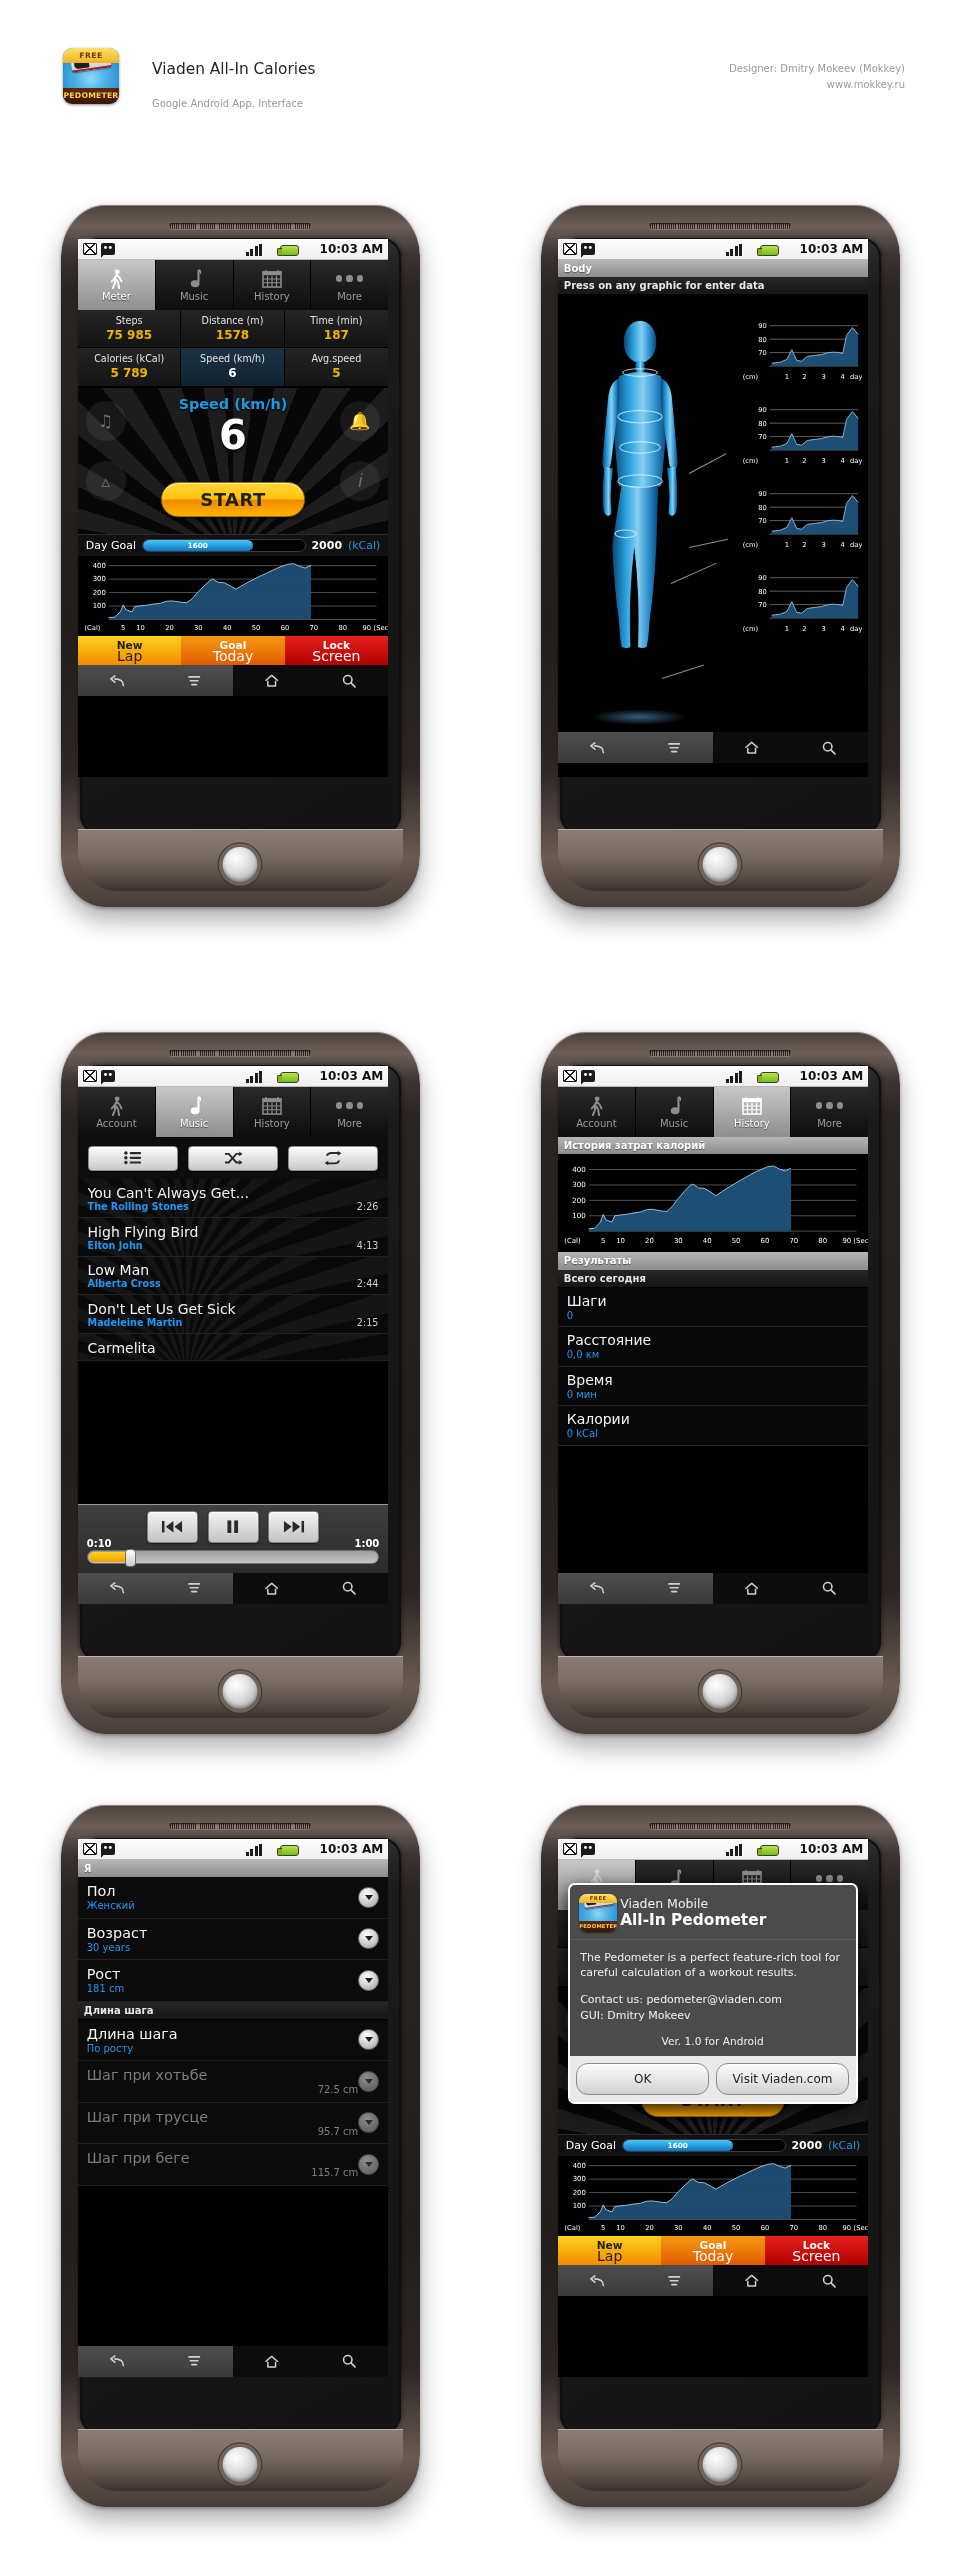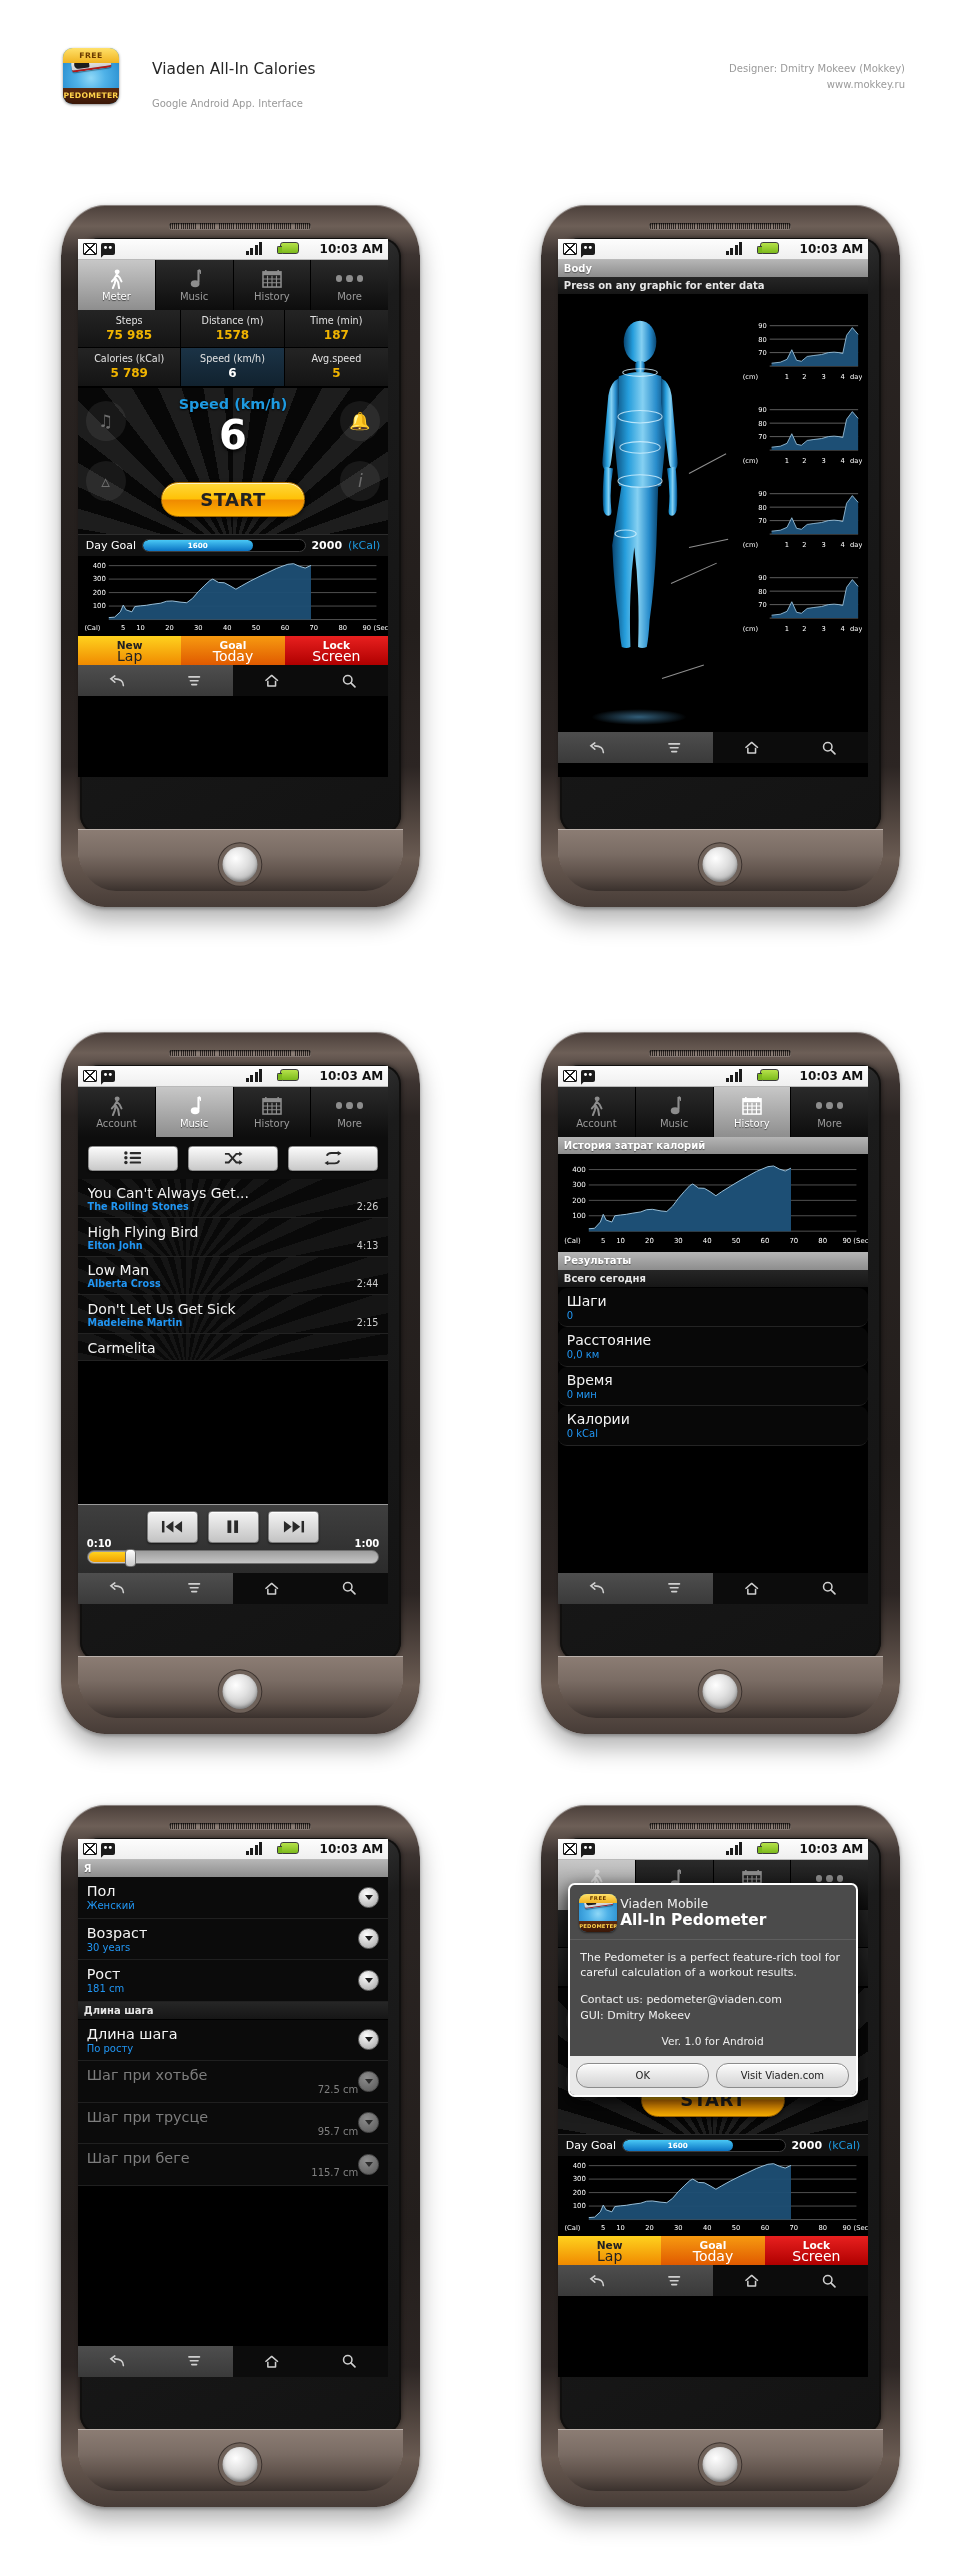--- a/index.html
+++ b/index.html
@@ -78,21 +78,21 @@
   .sb-ico { width:14.4px; height:11.5px; margin-right:3.8px; position:relative; }
   .ic-mail { background:#fff; border:1.5px solid #1b1b1b; border-radius:1px; }
   .ic-mail:after{content:"";position:absolute;left:0;top:0;right:0;bottom:0;
     background:linear-gradient(135deg,transparent 42%,#1b1b1b 43%,#1b1b1b 52%,transparent 53%),
                linear-gradient(225deg,transparent 42%,#1b1b1b 43%,#1b1b1b 52%,transparent 53%);}
   .ic-sms { background:#1b1b1b; border-radius:1.9px; }
   .ic-sms:after{content:"";position:absolute;left:2.9px;top:2.9px;width:2.9px;height:2.9px;
     box-shadow:4.8px 0 0 #fff; background:#fff; border-radius:50%;}
   .ic-sms:before{content:"";position:absolute;left:0;bottom:-2.9px;width:4.8px;height:4.8px;
     background:#1b1b1b; clip-path:polygon(0 0,100% 0,0 100%);}
-  .sb-right { margin-left:auto; display:flex; align-items:flex-start; gap:18px; }
+  .sb-right { margin-left:auto; display:flex; align-items:flex-end; gap:18px; }
   .ic-signal { width:15.4px; height:12.5px; display:flex; align-items:flex-end; gap:1.3px; }
   .ic-signal i { width:2.9px; background:#1b1b1b; display:block; }
   .ic-signal i:nth-child(1){height:3.8px}.ic-signal i:nth-child(2){height:6.7px}
   .ic-signal i:nth-child(3){height:9.6px}.ic-signal i:nth-child(4){height:12.5px}
   .ic-batt { width:19px; height:11.5px; border-radius:2.9px;
     background:linear-gradient(180deg,#b6e24a,#7cba1c); border:1px solid #3b3b3b; position:relative;}
   .ic-batt:after{content:"";position:absolute;left:-3.8px;top:2.9px;width:3.8px;height:5.8px;
     background:#7cba1c;border:1px solid #3b3b3b;border-right:none;border-radius:1.9px 0 0 1.9px;}
   .sb-time { font-size:12px; font-weight:bold; color:#111; margin-left:2.9px; }
 
@@ -213,21 +213,21 @@
   .pl-t { position:absolute; font-size:10px; color:#fff; font-weight:bold; top:33px; }
   .pl-cur { left:8.7px; } .pl-dur { right:8.7px; }
   .pl-seek { position:absolute; left:8.7px; right:8.7px; bottom:8.7px; height:14.4px; border-radius:7.7px;
     background:linear-gradient(180deg,#9d9d9d,#c6c6c6); border:1px solid #6e6e6e; }
   .pl-fill { position:absolute; left:1px; top:1px; bottom:1px; width:14%;
     border-radius:6.7px; background:linear-gradient(180deg,#ffd21e,#f0a000); }
   .pl-knob { position:absolute; left:13%; top:-1.9px; width:10.6px; height:18px; border-radius:3.8px;
     background:linear-gradient(180deg,#fff,#c9c9c9); border:1px solid #6e6e6e; }
 
   
-  .res-row { padding:4.8px 8.7px 5.8px; border-bottom:1px solid #242424; background:#080808;border-radius:9px; }
+  .res-row { padding:4.8px 8.7px 5.8px; border-bottom:1px solid #242424; background:#080808; }
   .res-lbl { font-size:14px; color:#f4f4f4; }
   .res-val { font-size:10px; color:#2196f3; margin-top:1px; }
 
   
   .set-row { display:flex; align-items:center; padding:5.8px 8.7px 6.7px;
     border-bottom:1px solid #202020; background:#0b0b0b; }
   .set-l { flex:1; }
   .set-title { font-size:14.4px; color:#f4f4f4; }
   .set-sub { font-size:10px; color:#2196f3; margin-top:1px; }
   .set-row.dim .set-title { color:#7d7d7d; }
@@ -253,23 +253,23 @@
   .dlg-ico .logo-bot{font-size:5.3px;height:10.6px;line-height:10.6px;}
   .dlg-ico .logo-mid{top:9.6px;bottom:10.6px;}
   .dlg-ico .logo-shoe{left:4.8px;top:3.8px;width:29px;height:9.6px;border-bottom-width:1.9px;}
   .dlg-ico .logo-shoe:after{left:1.9px;top:1px;width:10.6px;height:5.8px;}
   .dlg-t1 { font-size:12.5px; color:#f0f0f0; }
   .dlg-t2 { font-size:15.4px; color:#fff; font-weight:bold; }
   .dlg-body { padding:9.6px 10.6px 7.7px; color:#f0f0f0; font-size:11px; line-height:15.4px; }
   .dlg-body .sp { height:11.5px; }
   .dlg-ver { text-align:center; font-size:10.6px; color:#eee; padding:3.8px 0 9.6px; }
   .dlg-btns { display:flex; gap:6.7px; padding:6.7px; background:#e9e9e9; }
-  .dlg-btn { flex:1; height:25px; border-radius:12px;
+  .dlg-btn { flex:1; height:32px; border-radius:12px;
     background:linear-gradient(180deg,#fcfcfc,#d2d2d2); border:1px solid #8b8b8b;
-    display:flex; align-items:center; justify-content:center; font-size:10px; color:#222;
+    display:flex; align-items:center; justify-content:center; font-size:12px; color:#222;
     box-shadow:inset 0 1px 0 #fff; }
 </style>
 </head>
 <body>
 
 <div class="hdr">
   <div class="hdr-logo">
     <div class="logo-mid"></div>
     <div class="logo-shoe"></div>
     <div class="logo-top">FREE</div>

